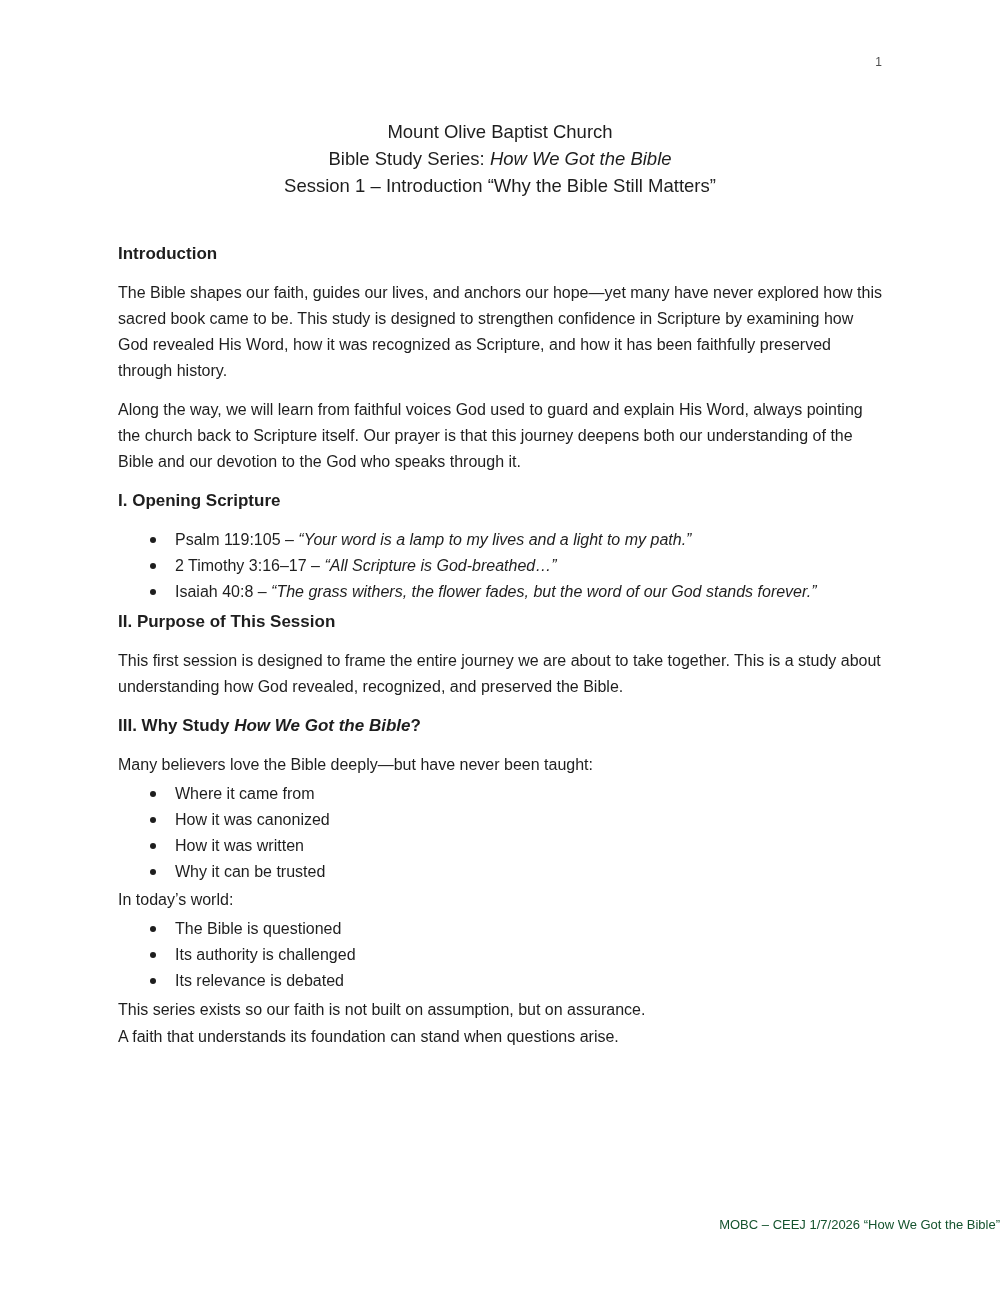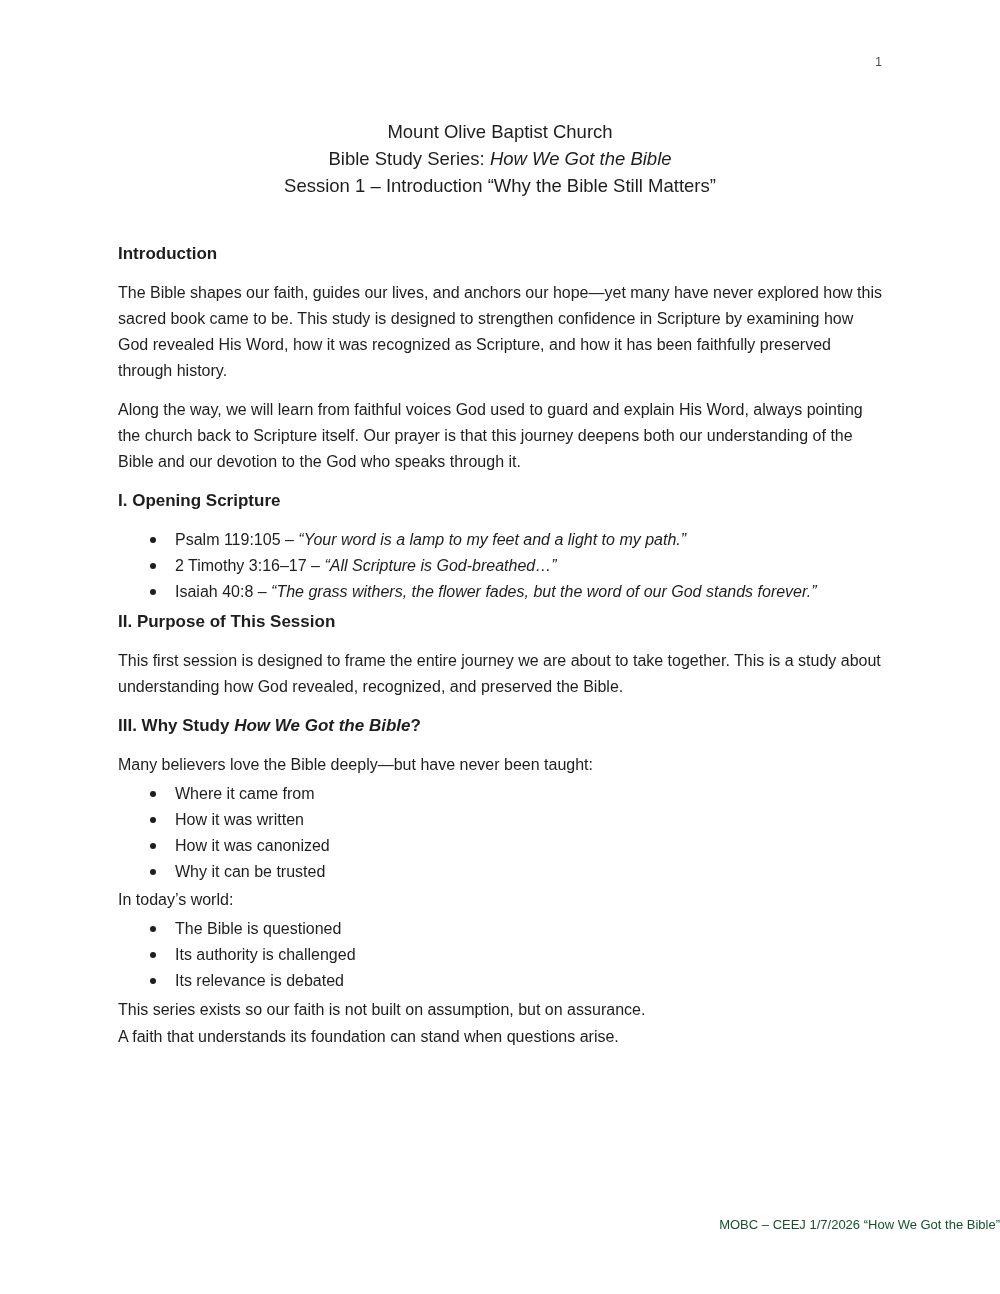--- a/index.html
+++ b/index.html
@@ -62,35 +62,35 @@
       <div><span>Bible Study Series: </span><span class="italic">How We Got the Bible</span></div>
       <div>Session 1 – Introduction “Why the Bible Still Matters”</div>
     </div>
 
     <div class="heading" style="margin-top:4px;">Introduction</div>
     <p class="body">The Bible shapes our faith, guides our lives, and anchors our hope—yet many have never explored how this sacred book came to be. This study is designed to strengthen confidence in Scripture by examining how God revealed His Word, how it was recognized as Scripture, and how it has been faithfully preserved through history.</p>
     <p class="body">Along the way, we will learn from faithful voices God used to guard and explain His Word, always pointing the church back to Scripture itself. Our prayer is that this journey deepens both our understanding of the Bible and our devotion to the God who speaks through it.</p>
 
     <div class="heading">I. Opening Scripture</div>
     <ul class="bullet-list">
-      <li><span class="bullet"></span><span class="scripture-ref">Psalm 119:105 – </span><span class="scripture-quote">“Your word is a lamp to my feet and a light to my path.”</span></li>
+      <li><span class="bullet"></span><span class="scripture-ref">Psalm 119:105 – </span><span class="scripture-quote">“Your word is a lamp to my lives and a light to my path.”</span></li>
       <li><span class="bullet"></span><span class="scripture-ref">2 Timothy 3:16–17 – </span><span class="scripture-quote">“All Scripture is God-breathed…”</span></li>
       <li><span class="bullet"></span><span class="scripture-ref">Isaiah 40:8 – </span><span class="scripture-quote">“The grass withers, the flower fades, but the word of our God stands forever.”</span></li>
     </ul>
 
     <div class="heading tight-top">II. Purpose of This Session</div>
     <p class="body">This first session is designed to frame the entire journey we are about to take together. This is a study about understanding how God revealed, recognized, and preserved the Bible.</p>
 
     <div class="heading"><span>III. Why Study </span><span class="italic">How We Got the Bible</span><span>?</span></div>
 
     <p class="lead">Many believers love the Bible deeply—but have never been taught:</p>
     <ul class="bullet-list">
       <li><span class="bullet"></span><span>Where it came from</span></li>
+      <li><span class="bullet"></span><span>How it was canonized</span></li>
       <li><span class="bullet"></span><span>How it was written</span></li>
-      <li><span class="bullet"></span><span>How it was canonized</span></li>
       <li><span class="bullet"></span><span>Why it can be trusted</span></li>
     </ul>
 
     <p class="lead">In today’s world:</p>
     <ul class="bullet-list">
       <li><span class="bullet"></span><span>The Bible is questioned</span></li>
       <li><span class="bullet"></span><span>Its authority is challenged</span></li>
       <li><span class="bullet"></span><span>Its relevance is debated</span></li>
     </ul>
 

